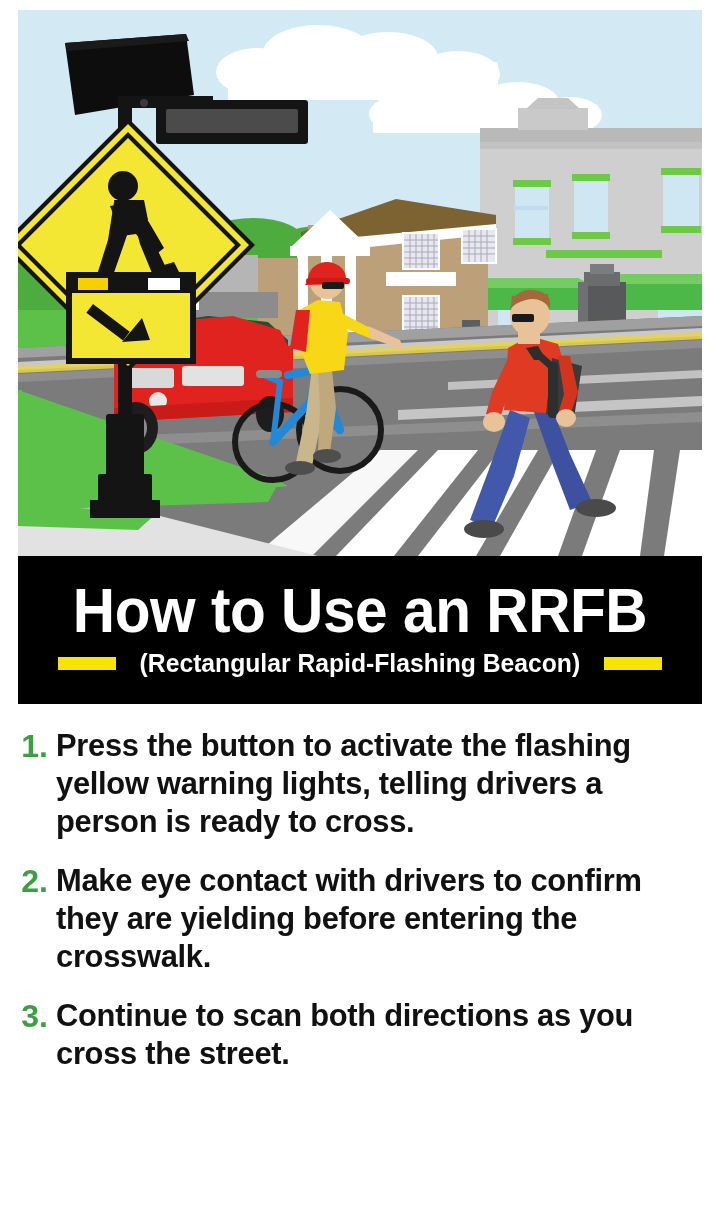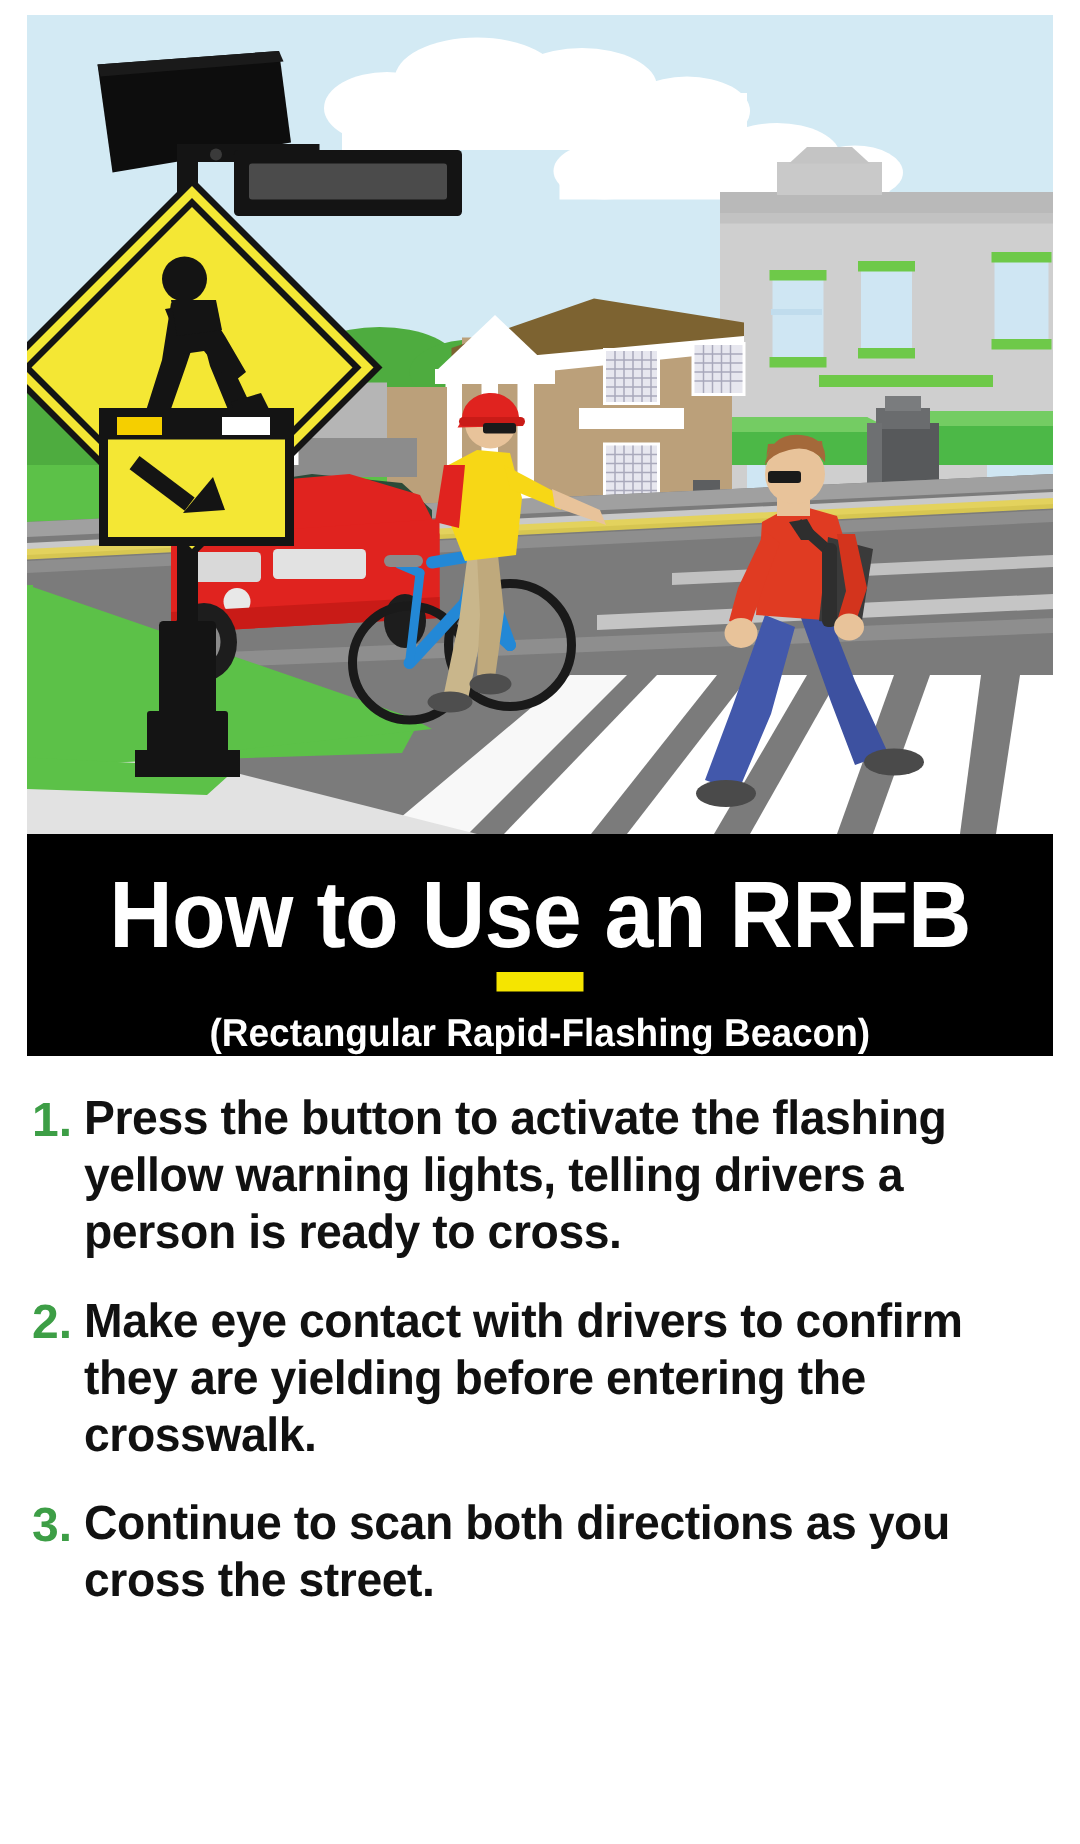--- a/index.html
+++ b/index.html
@@ -40,21 +40,20 @@
     line-height:63px;
     font-weight:bold;
     letter-spacing:-0.5px;
     font-family:"Liberation Sans", sans-serif;
     transform:scaleX(.93);
   }
   .subrow{
     position:absolute; left:0; right:0; top:92px;
     display:flex; align-items:center; justify-content:center;
     gap:12px;
-    flex-direction:column;
   }
   .dash{
     width:58px; height:13px; background:#f5e500; flex:0 0 auto;
   }
   .subtitle{
     color:#ffffff;
     font-size:26px;
     line-height:30px;
     font-weight:bold;
     white-space:nowrap;

